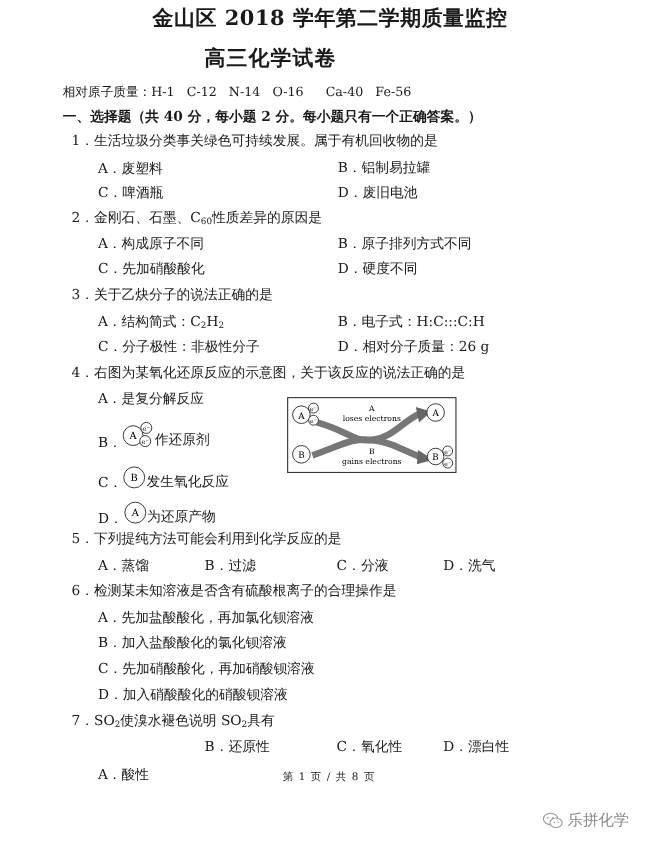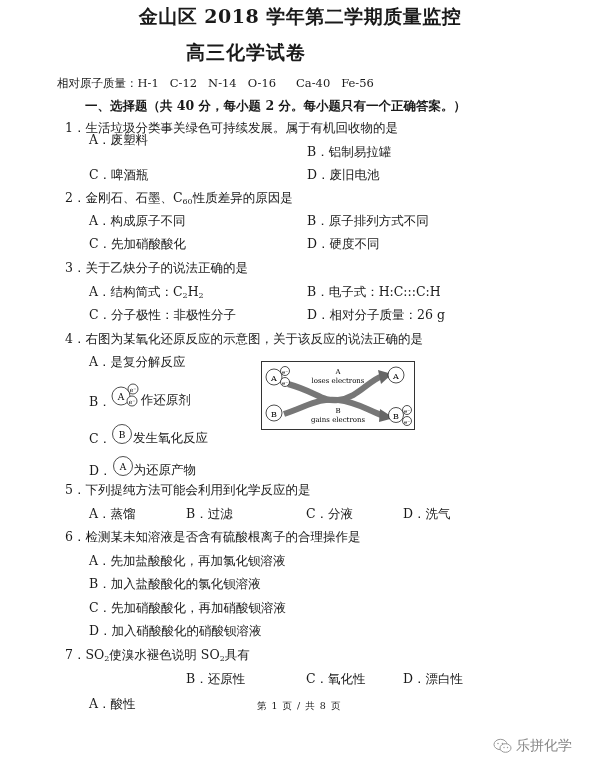--- a/index.html
+++ b/index.html
@@ -6,21 +6,21 @@
   body {
     width: 600px; height: 769px; position: relative; overflow: hidden;
     font-family: "DejaVu Serif", "Liberation Serif", serif;
     color: #1a1a1a;
   }
   .abs { position: absolute; white-space: nowrap; }
   .title1 { top: 4px; left: 0; width: 600px; text-align: center; font-size: 19px; font-weight: bold; letter-spacing: 0.5px; }
   .title2 { top: 40px; left: 0; width: 492px; text-align: center; font-size: 19px; font-weight: bold; letter-spacing: 1px; }
   .atomic { top: 76px; left: 57px; font-size: 11.5px; }
   .atomic span.m { margin-right: 11px; }
-  .section { top: 98px; left: 57px; font-size: 12.5px; font-weight: bold; margin-left: 28px; }
+  .section { top: 98px; left: 57px; font-size: 12.5px; font-weight: bold; }
   .q { font-size: 12.5px; left: 65px; }
   .opt { font-size: 12.5px; }
   sub { font-size: 8px; vertical-align: -2px; }
   .diagram { top: 361px; left: 261px; width: 152px; height: 67px; border: 1px solid #333; background: #fff; }
   .footer { top: 700px; left: 257px; font-size: 9.5px; letter-spacing: 1px; }
   .watermark { top: 737px; left: 493px; font-size: 14px; color: #888; font-family: "DejaVu Sans", sans-serif; display: flex; align-items: center; gap: 3px; justify-content: space-between; }
 </style>
 </head>
 <body>
 
@@ -29,21 +29,21 @@
 
 <div class="abs atomic">
   <span>相对原子质量：</span><span class="m">H-1</span><span class="m">C-12</span><span class="m">N-14</span><span class="m" style="margin-right:20px">O-16</span><span class="m">Ca-40</span><span class="m">Fe-56</span>
 </div>
 
 <div class="abs section">一、选择题（共 40 分，每小题 2 分。每小题只有一个正确答案。）</div>
 
 <div class="abs q" style="top:120px">
   <span>1．</span><span>生活垃圾分类事关绿色可持续发展。属于有机回收物的是</span>
 </div>
-<div class="abs opt" style="top:132px;left:89px"><span>A．</span><span>废塑料</span></div>
+<div class="abs opt" style="top:145px;left:89px"><span>A．</span><span>废塑料</span></div>
 <div class="abs opt" style="top:144px;left:307px"><span>B．</span><span>铝制易拉罐</span></div>
 <div class="abs opt" style="top:167px;left:89px"><span>C．</span><span>啤酒瓶</span></div>
 <div class="abs opt" style="top:167px;left:307px"><span>D．</span><span>废旧电池</span></div>
 
 <div class="abs q" style="top:190px">
   <span>2．</span><span>金刚石、石墨、C</span><sub>60</sub><span>性质差异的原因是</span>
 </div>
 <div class="abs opt" style="top:213px;left:89px"><span>A．</span><span>构成原子不同</span></div>
 <div class="abs opt" style="top:213px;left:307px"><span>B．</span><span>原子排列方式不同</span></div>
 <div class="abs opt" style="top:236px;left:89px"><span>C．</span><span>先加硝酸酸化</span></div>

